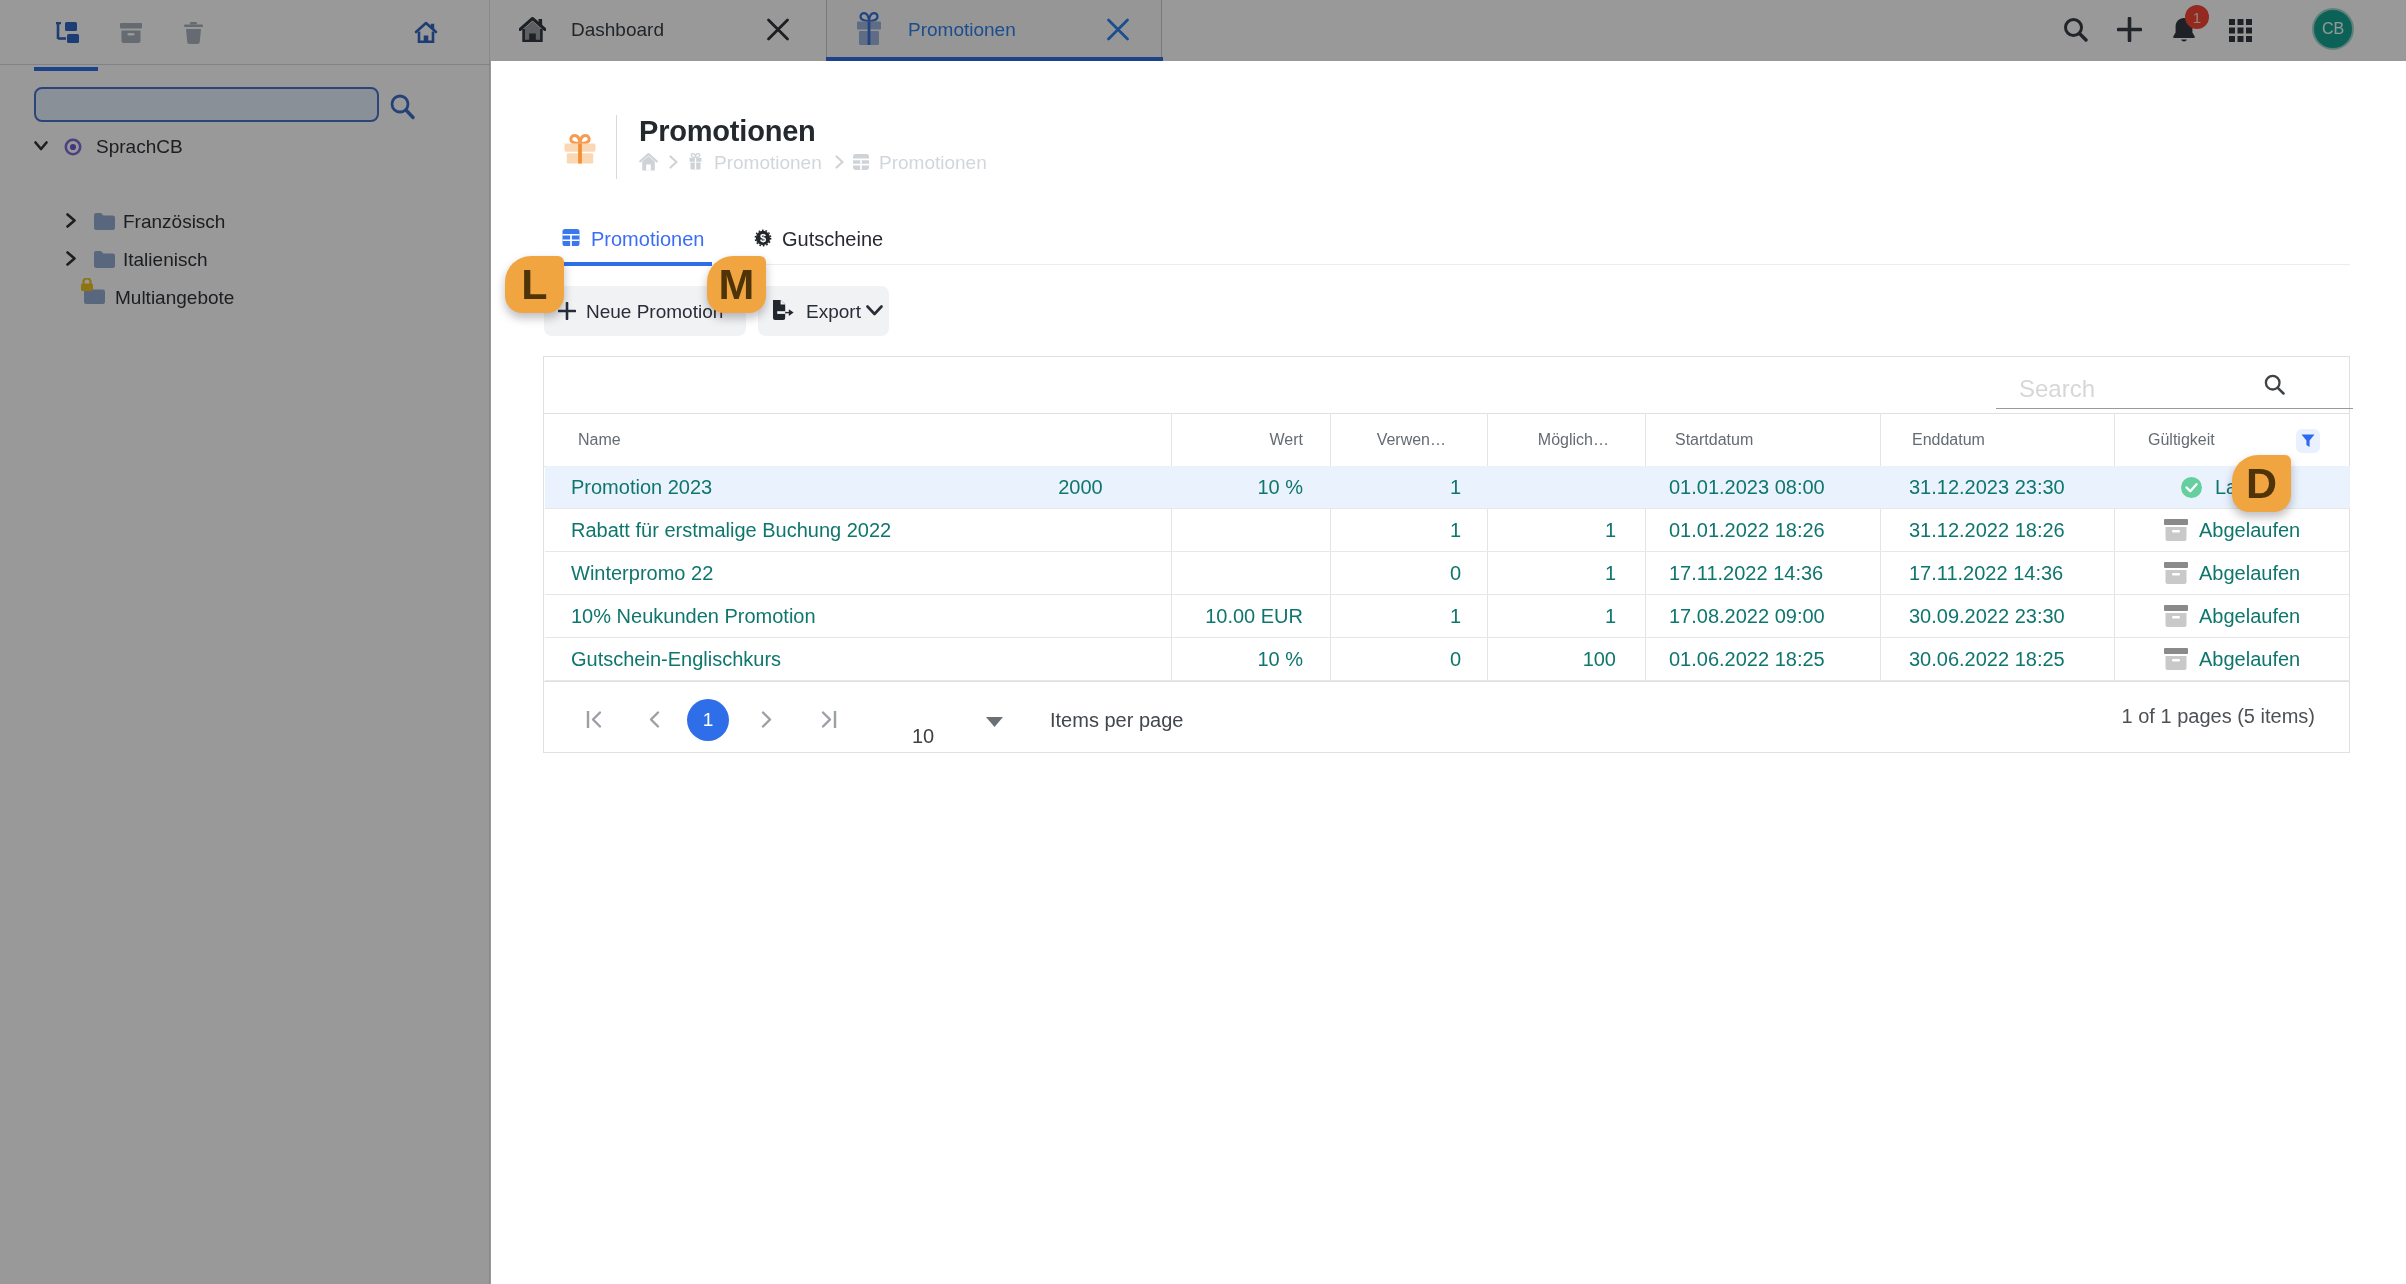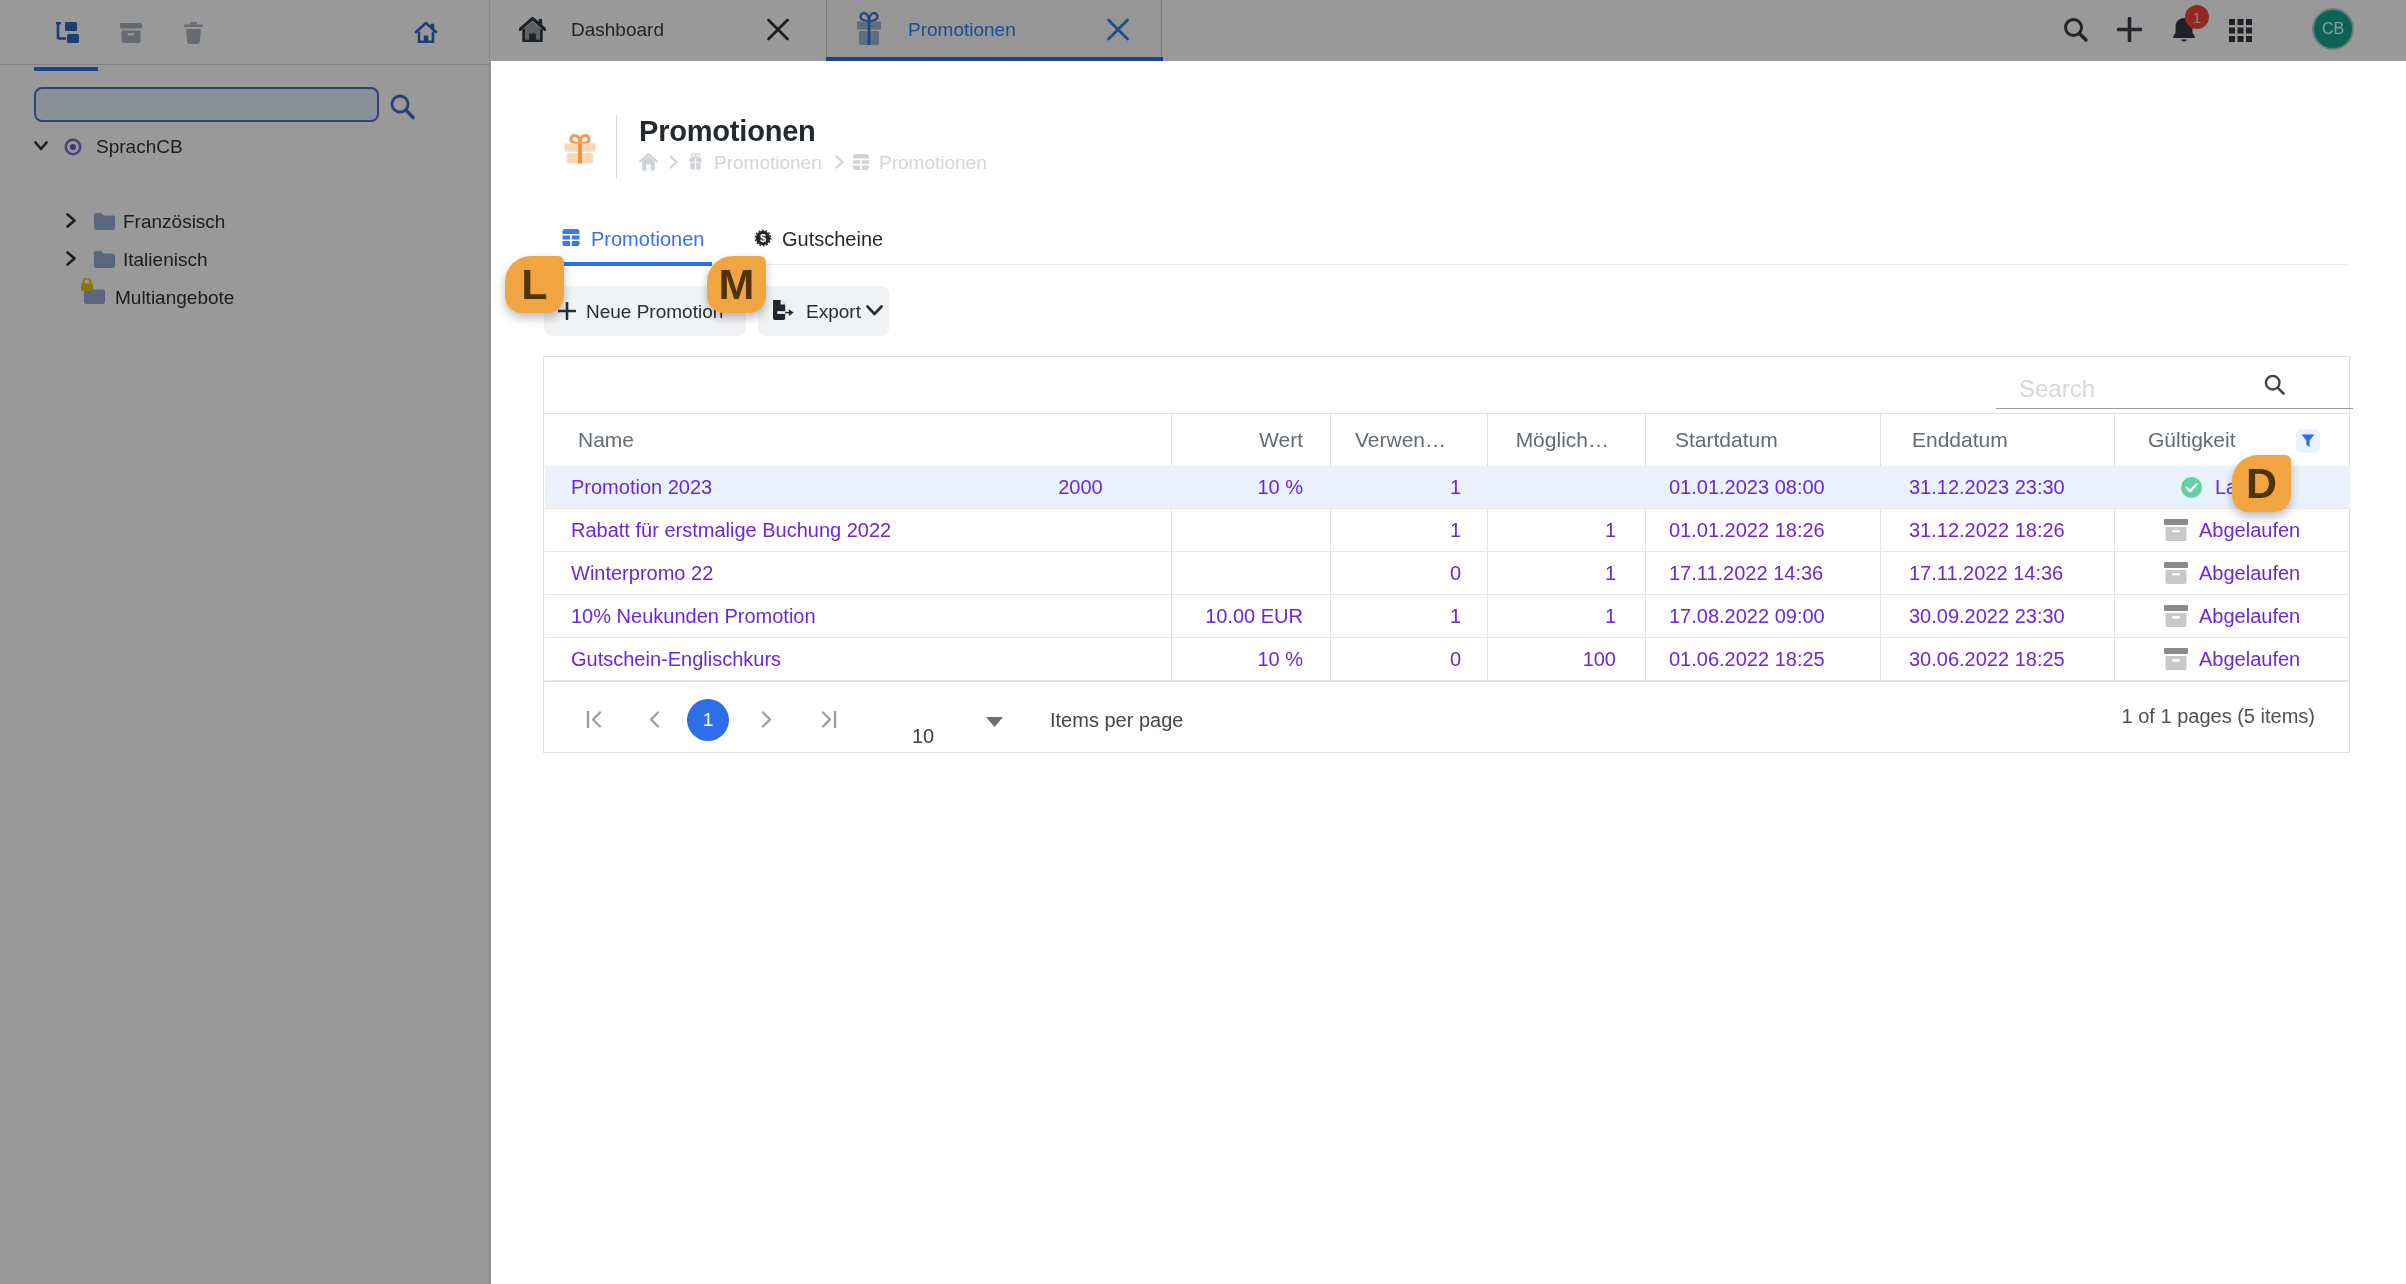--- a/index.html
+++ b/index.html
@@ -23,24 +23,24 @@
   #dim-top { left:491px; top:0; width:1915px; height:61px; background:rgba(0,0,0,0.4); z-index:50; }
   
   #h1 { left:639px; top:115px; font-size:29px; font-weight:bold; color:#24292e; letter-spacing:-0.2px; }
   #crumb { left:639px; top:152px; height:22px; color:#d2d6db; font-size:19px; }
   #vdiv { left:616px; top:115px; width:1px; height:64px; background:#d9d9d9; }
   #tabs-line { left:543px; top:264px; width:1807px; height:1px; background:#ececec; }
   #tab1-underline { left:546px; top:262px; width:166px; height:4px; background:#2e6fe8; }
   .btn { position:absolute; top:286px; height:50px; background:#f1f2f3; border-radius:8px; color:#272e38; font-size:19px; }
   
   #tablebox { left:543px; top:356px; width:1807px; height:397px; border:1px solid #e0e0e0; }
-  .th { position:absolute; top:0; height:53px; line-height:53px; color:#646b73; font-size:21px; white-space:nowrap; }
+  .th { position:absolute; top:0; height:53px; line-height:53px; color:#646b73; font-size:16px; white-space:nowrap; }
   .vline { position:absolute; top:56px; width:1px; height:268px; background:#e4e4e4; }
   .row { position:absolute; left:1px; width:1805px; height:43px; border-bottom:1px solid #e7e7e7; }
-  .cell { position:absolute; top:50%; transform:translateY(-50%); font-size:20px; color:#6d28d9; white-space:nowrap; }
+  .cell { position:absolute; top:50%; transform:translateY(-50%); font-size:20px; color:#0f766e; white-space:nowrap; }
   
   .badge { position:absolute; width:59px; height:57px; background:#f1a540; border-radius:26px 6px 17px 17px;
            box-shadow:0 5px 10px rgba(20,20,40,0.28); z-index:60;
            display:flex; align-items:center; justify-content:center;
            font-size:43px; font-weight:bold; color:#4f3309; }
 </style>
 </head>
 <body>
 
 <div id="sidebar" class="abs">

